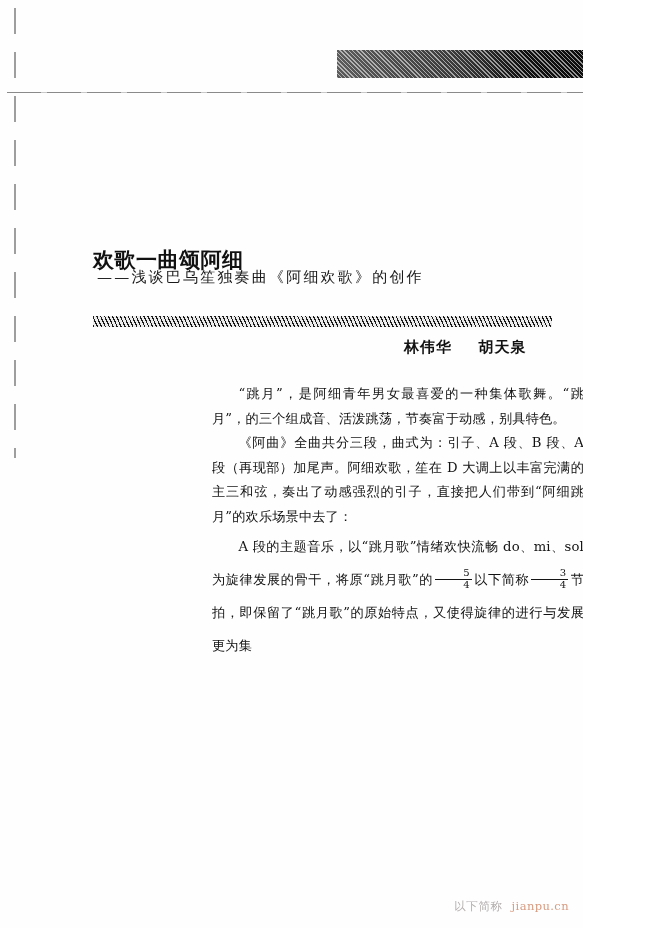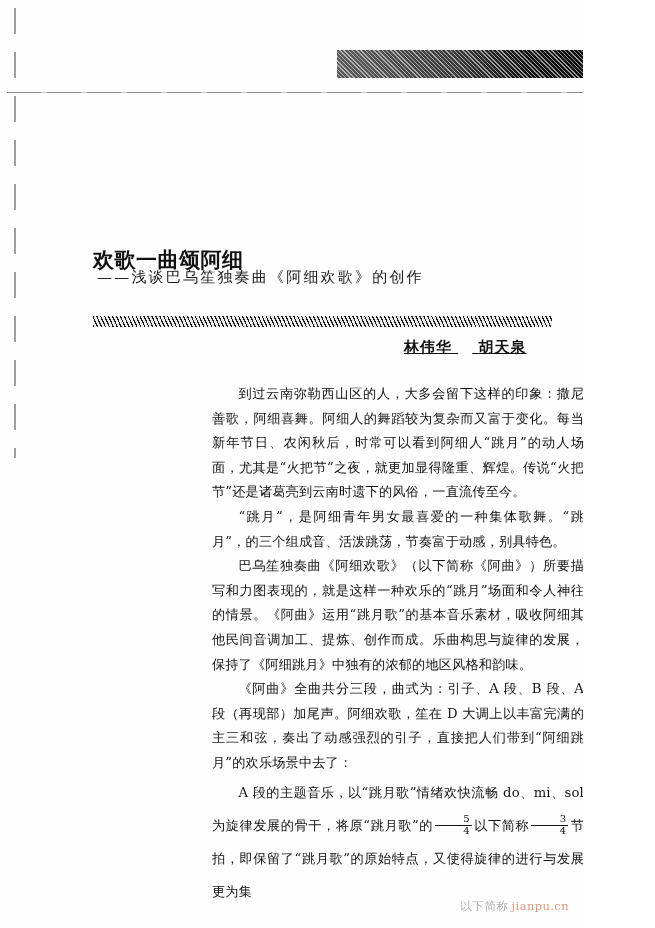--- a/index.html
+++ b/index.html
@@ -111,21 +111,20 @@
   .byline {
     position: absolute;
     left: 404px;
     top: 338px;
     font-size: 15px;
     font-weight: bold;
     letter-spacing: 1px;
     color: #121212;
     white-space: nowrap;
     font-family: "DejaVu Serif", "Liberation Serif", serif;
-    text-decoration: underline;
   }
   .byline .sep { display: inline-block; width: 14px; }
 
   
   .body-col {
     position: absolute;
     left: 212px;
     top: 382px;
     width: 372px;
   }
@@ -163,21 +162,21 @@
   
   .watermark {
     position: absolute;
     right: 14px;
     bottom: 14px;
     font-size: 11.5px;
     white-space: nowrap;
     font-family: "DejaVu Serif", "Liberation Serif", serif;
   }
   .watermark .wm-cn { color: #b3aeae; letter-spacing: .6px; }
-  .watermark .wm-en { color: #d79c82; letter-spacing: .4px; margin-left: 3px; }
+  .watermark .wm-en { color: #d79c82; letter-spacing: .4px; margin-left: 9px; }
 </style>
 </head>
 <body>
 
 <div id="page">
 
   <div class="crop-marks"></div>
   <div class="head-rule"></div>
   <div class="header-bar"></div>
   <div class="header-bar-tab"></div>
@@ -188,23 +187,21 @@
 
   <div class="rule-hatched"></div>
 
   <div class="byline">
     <span>林伟华</span>
     <span class="sep"></span>
     <span>胡天泉</span>
   </div>
 
   <div class="body-col">
-    <p class="para">到过云南弥勒西山区的人，大多会留下这样的印象：撒尼善歌，阿细喜舞。阿细人的舞蹈较为复杂而又富于变化。每当新年节日、农闲秋后，时常可以看到阿细人“跳月”的动人场面，尤其是“火把节”之夜，就更加显得隆重、辉煌。传说“火把节”还是诸葛亮到云南时遗下的风俗，一直流传至今。</p>
     <p class="para">“跳月”，是阿细青年男女最喜爱的一种集体歌舞。“跳月”，的三个组成音、活泼跳荡，节奏富于动感，别具特色。</p>
-    <p class="para">巴乌笙独奏曲《阿细欢歌》（以下简称《阿曲》）所要描写和力图表现的，就是这样一种欢乐的“跳月”场面和令人神往的情景。《阿曲》运用“跳月歌”的基本音乐素材，吸收阿细其他民间音调加工、提炼、创作而成。乐曲构思与旋律的发展，保持了《阿细跳月》中独有的浓郁的地区风格和韵味。</p>
     <p class="para">《阿曲》全曲共分三段，曲式为：引子、A 段、B 段、A 段（再现部）加尾声。阿细欢歌，笙在 D 大调上以丰富完满的主三和弦，奏出了动感强烈的引子，直接把人们带到“阿细跳月”的欢乐场景中去了：</p>
     <p class="para tall"><span>A 段的主题音乐，以“跳月歌”情绪欢快流畅 do、mi、sol 为旋律发展的骨干，将原“跳月歌”的</span><span class="frac"><span class="num">5</span><span class="den">4</span></span><span>以下简称</span><span class="frac"><span class="num">3</span><span class="den">4</span></span><span>节拍，即保留了“跳月歌”的原始特点，又使得旋律的进行与发展更为集</span></p>
   </div>
 
   <div class="watermark">
     <span class="wm-cn">以下简称</span><span class="wm-en">jianpu.cn</span>
   </div>
 
 </div>
 

